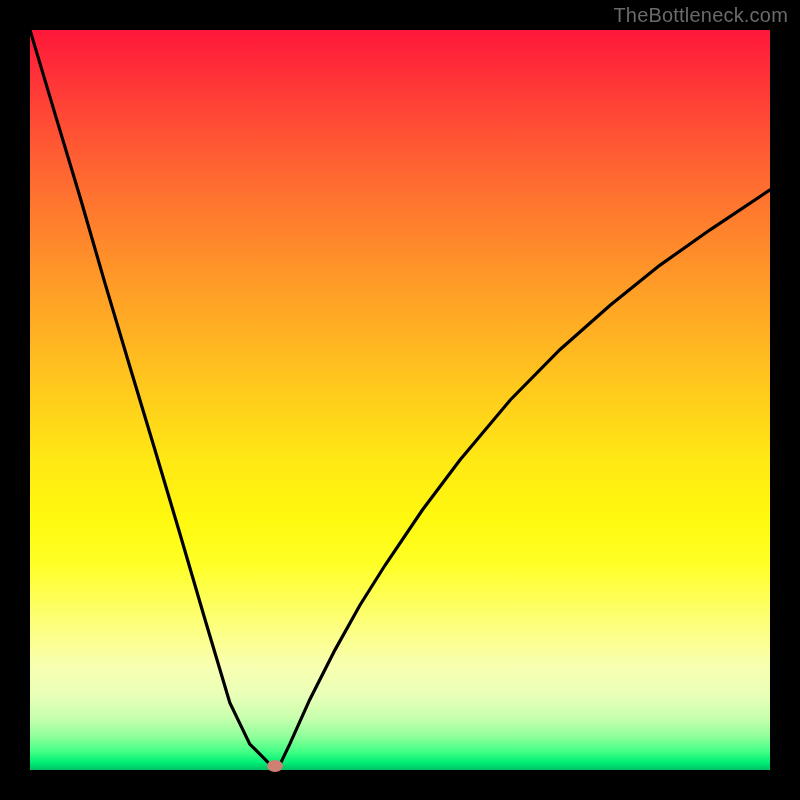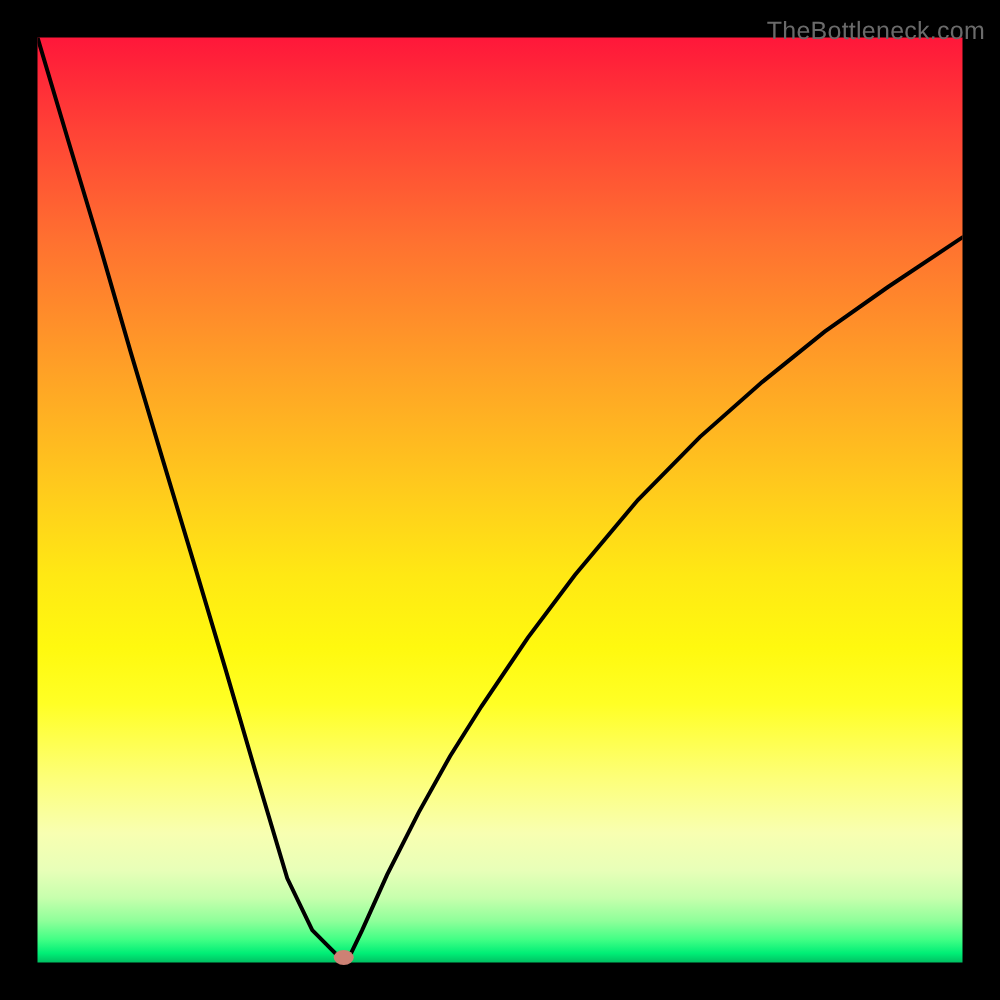--- a/index.html
+++ b/index.html
@@ -40,21 +40,21 @@
       #e8ffb8 90%,
       #c7ffad 93%,
       #8fff9a 95.5%,
       #42ff85 97.5%,
       #00ee76 99%,
       #00c062 100%
     );
   }
   .watermark {
     position: absolute;
-    top: 14px;
+    top: 4px;
     right: 12px;
     color: #6a6a6a;
     font-size: 20px;
     letter-spacing: 0.2px;
     font-weight: 400;
   }
   svg.curve {
     position: absolute;
     left: 0;
     top: 0;

